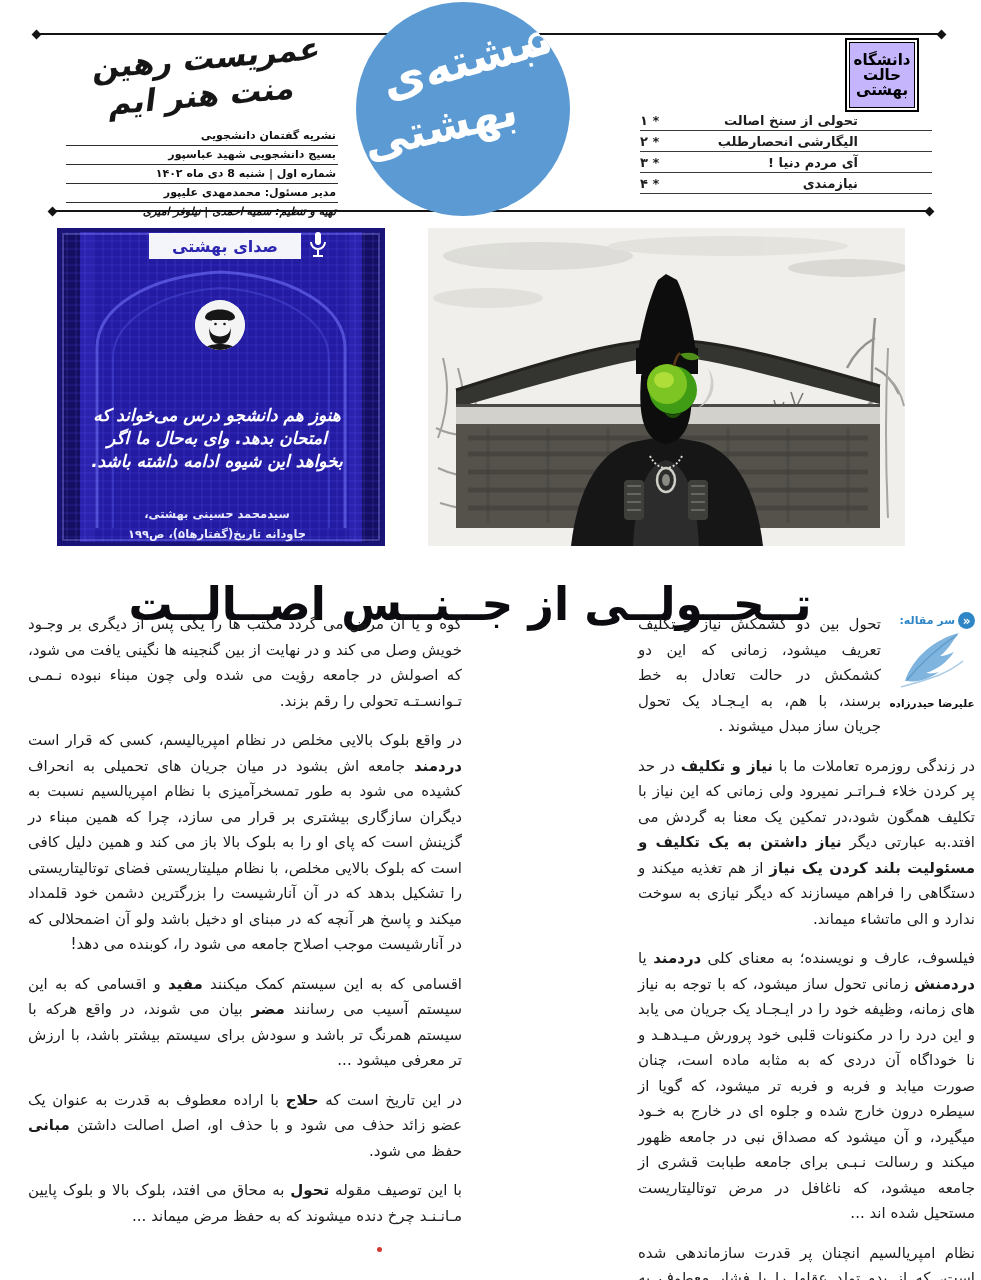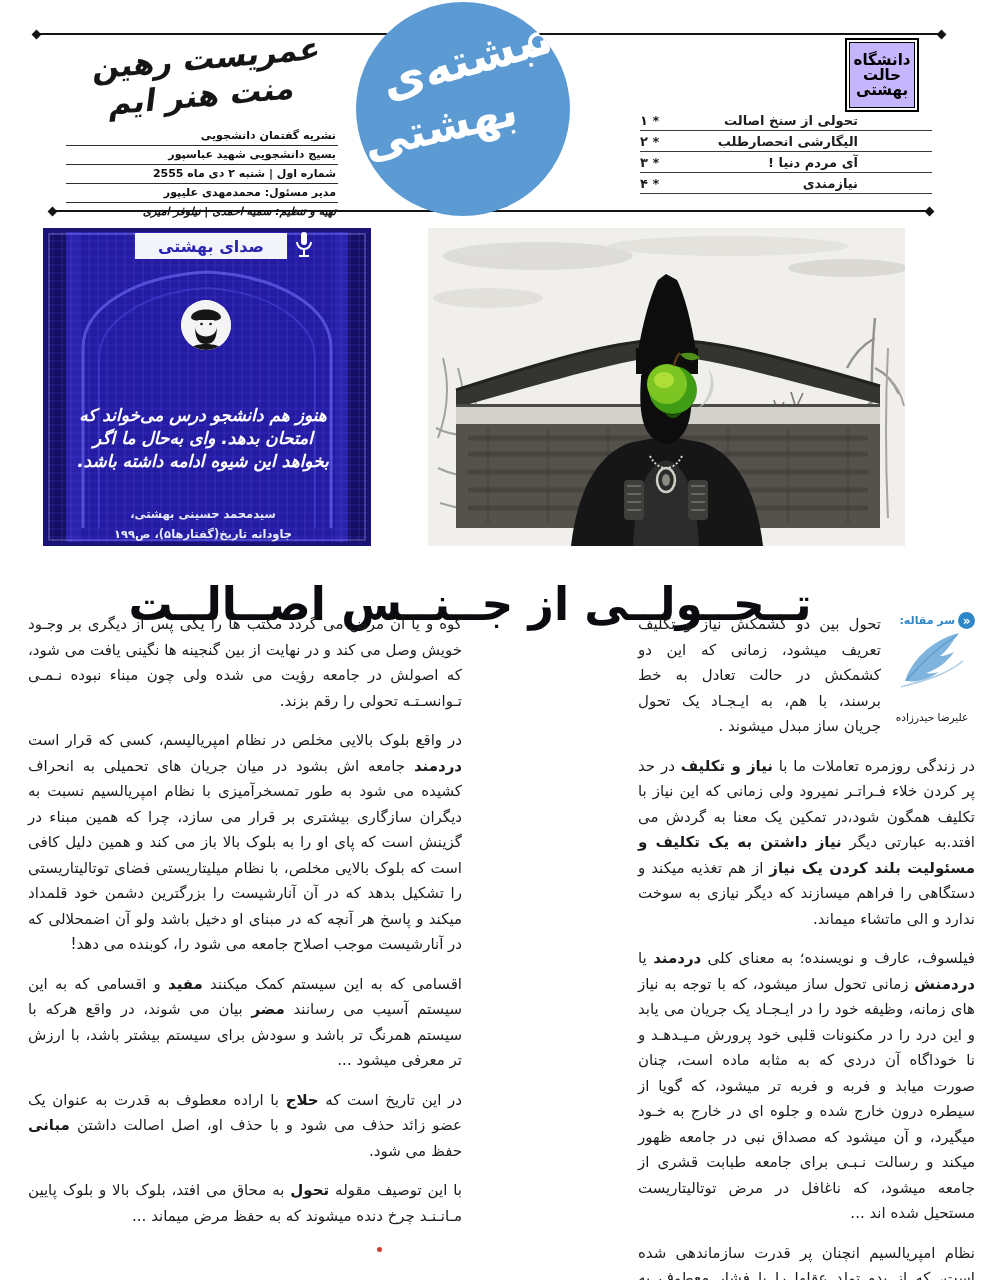--- a/index.html
+++ b/index.html
@@ -32,21 +32,21 @@
     box-shadow:inset 0 0 0 2px #fff,inset 0 0 0 3px #000;background:#c4b5fd;
     display:flex;flex-direction:column;justify-content:center;align-items:center;z-index:2;}
   .univ-line{font-size:15px;font-weight:bold;color:#000;line-height:15px;transform:scaleY(1.05);}
   
   #toc{position:absolute;left:640px;top:110px;width:292px;}
   .toc-row{display:flex;justify-content:space-between;align-items:baseline;
     border-bottom:1.5px solid #3a3a3a;padding:3px 0 2px;}
   .toc-title{font-size:13px;font-weight:bold;color:#1d1d1d;padding-right:74px;white-space:nowrap;}
   .toc-num{font-size:13px;font-weight:bold;color:#1d1d1d;}
   
-  #quote-card{position:absolute;left:43px;top:228px;width:328px;height:318px;
+  #quote-card{position:absolute;left:57px;top:228px;width:328px;height:318px;
     background:
       repeating-linear-gradient(0deg, rgba(90,80,255,.12) 0 2px, rgba(0,0,30,0) 2px 8px),
       repeating-linear-gradient(90deg, rgba(120,110,255,.10) 0 2px, rgba(0,0,30,0) 2px 9px),
       linear-gradient(90deg,#140f63 0 7%,#2b23ae 7% 11%,#231ba2 11% 89%,#2b23ae 89% 93%,#140f63 93% 100%);
     box-shadow:inset 0 0 0 4px #1a1478;}
   #card-arch{position:absolute;left:0;top:0;}
   #card-header{position:absolute;left:92px;top:5px;width:152px;height:26px;background:#f4f4fb;
     display:flex;align-items:center;justify-content:center;font-size:16px;font-weight:bold;color:#2d26b0;}
   #card-mic{position:absolute;left:250px;top:3px;}
   #portrait{position:absolute;left:138px;top:72px;width:50px;height:50px;border-radius:50%;
@@ -65,21 +65,21 @@
   #col-right{left:638px;width:337px;}
   #col-left{left:28px;width:434px;}
   .col p{margin:0 0 14px;font-size:15px;line-height:25.5px;text-align:justify;color:#1c1c1c;}
   .col .bold{font-weight:800;}
   
   #editorial-badge{float:right;width:86px;height:114px;margin:0 0 4px 8px;text-align:center;}
   .badge-row{display:flex;align-items:center;justify-content:flex-start;gap:3px;}
   .badge-icon{width:17px;height:17px;border-radius:50%;background:#2f86c7;color:#fff;font-size:12px;
     display:flex;align-items:center;justify-content:center;font-weight:bold;flex:0 0 auto;line-height:1;}
   .badge-label{color:#2f86c7;font-size:11px;font-weight:bold;white-space:nowrap;}
-  .badge-author{font-size:10.5px;font-weight:normal;color:#101010;white-space:nowrap;margin-top:16px;}
+  .badge-author{font-size:10.5px;font-weight:bold;color:#101010;white-space:nowrap;margin-top:2px;}
   #red-dot{position:absolute;left:377px;top:1247px;width:5px;height:5px;background:#d23a30;border-radius:50%;}
 </style>
 </head>
 <body>
 
 <div class="page">
 
   <div class="rule" id="rule-top">
     <span class="diamond d-left"></span>
     <span class="diamond d-right"></span>
@@ -87,21 +87,21 @@
   <div class="rule" id="rule-mid">
     <span class="diamond d-left"></span>
     <span class="diamond d-right"></span>
   </div>
 
   <div id="masthead-call">عمریست رهین منت هنر ایم</div>
 
   <div id="info">
       <div class="info-line">نشریه گفتمان دانشجویی</div>
       <div class="info-line">بسیج دانشجویی شهید عباسپور</div>
-      <div class="info-line">شماره اول | شنبه ۲ دی ماه 2555</div>
+      <div class="info-line">شماره اول | شنبه 8 دی ماه ۱۴۰۲</div>
       <div class="info-line">مدیر مسئول: محمدمهدی علیپور</div>
       <div class="info-line">تهیه و تنظیم: سمیه احمدی | نیلوفر امیری</div>
     </div>
 
   <div id="blue-logo">
     <span class="logo-ring"></span>
     <div class="logo-l1">نبشته‌ی</div>
     <div class="logo-l2">بهشتی</div>
   </div>
 

